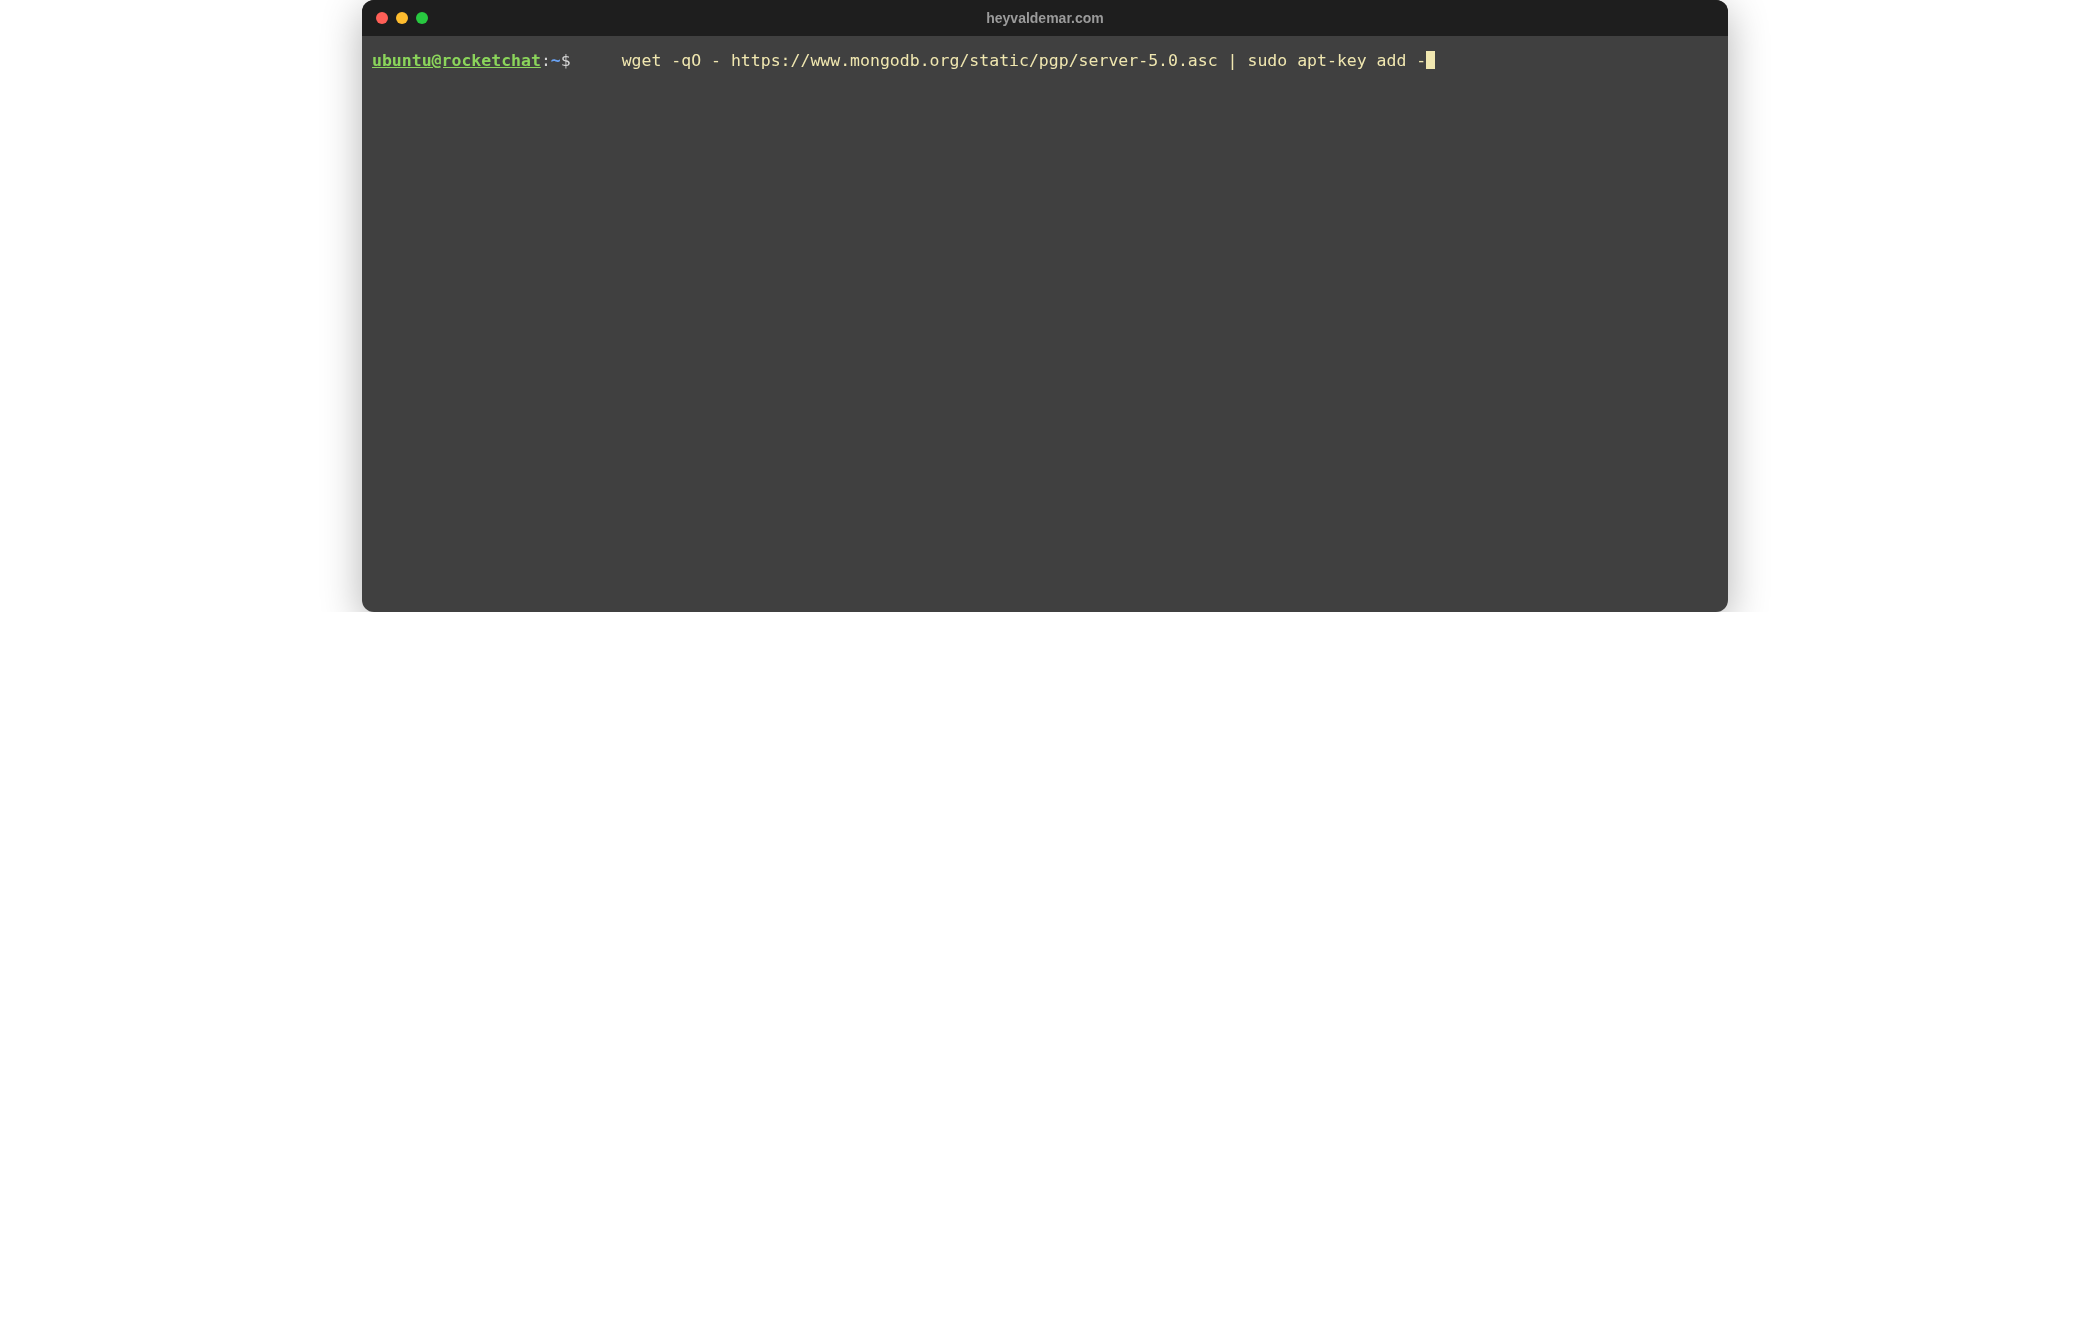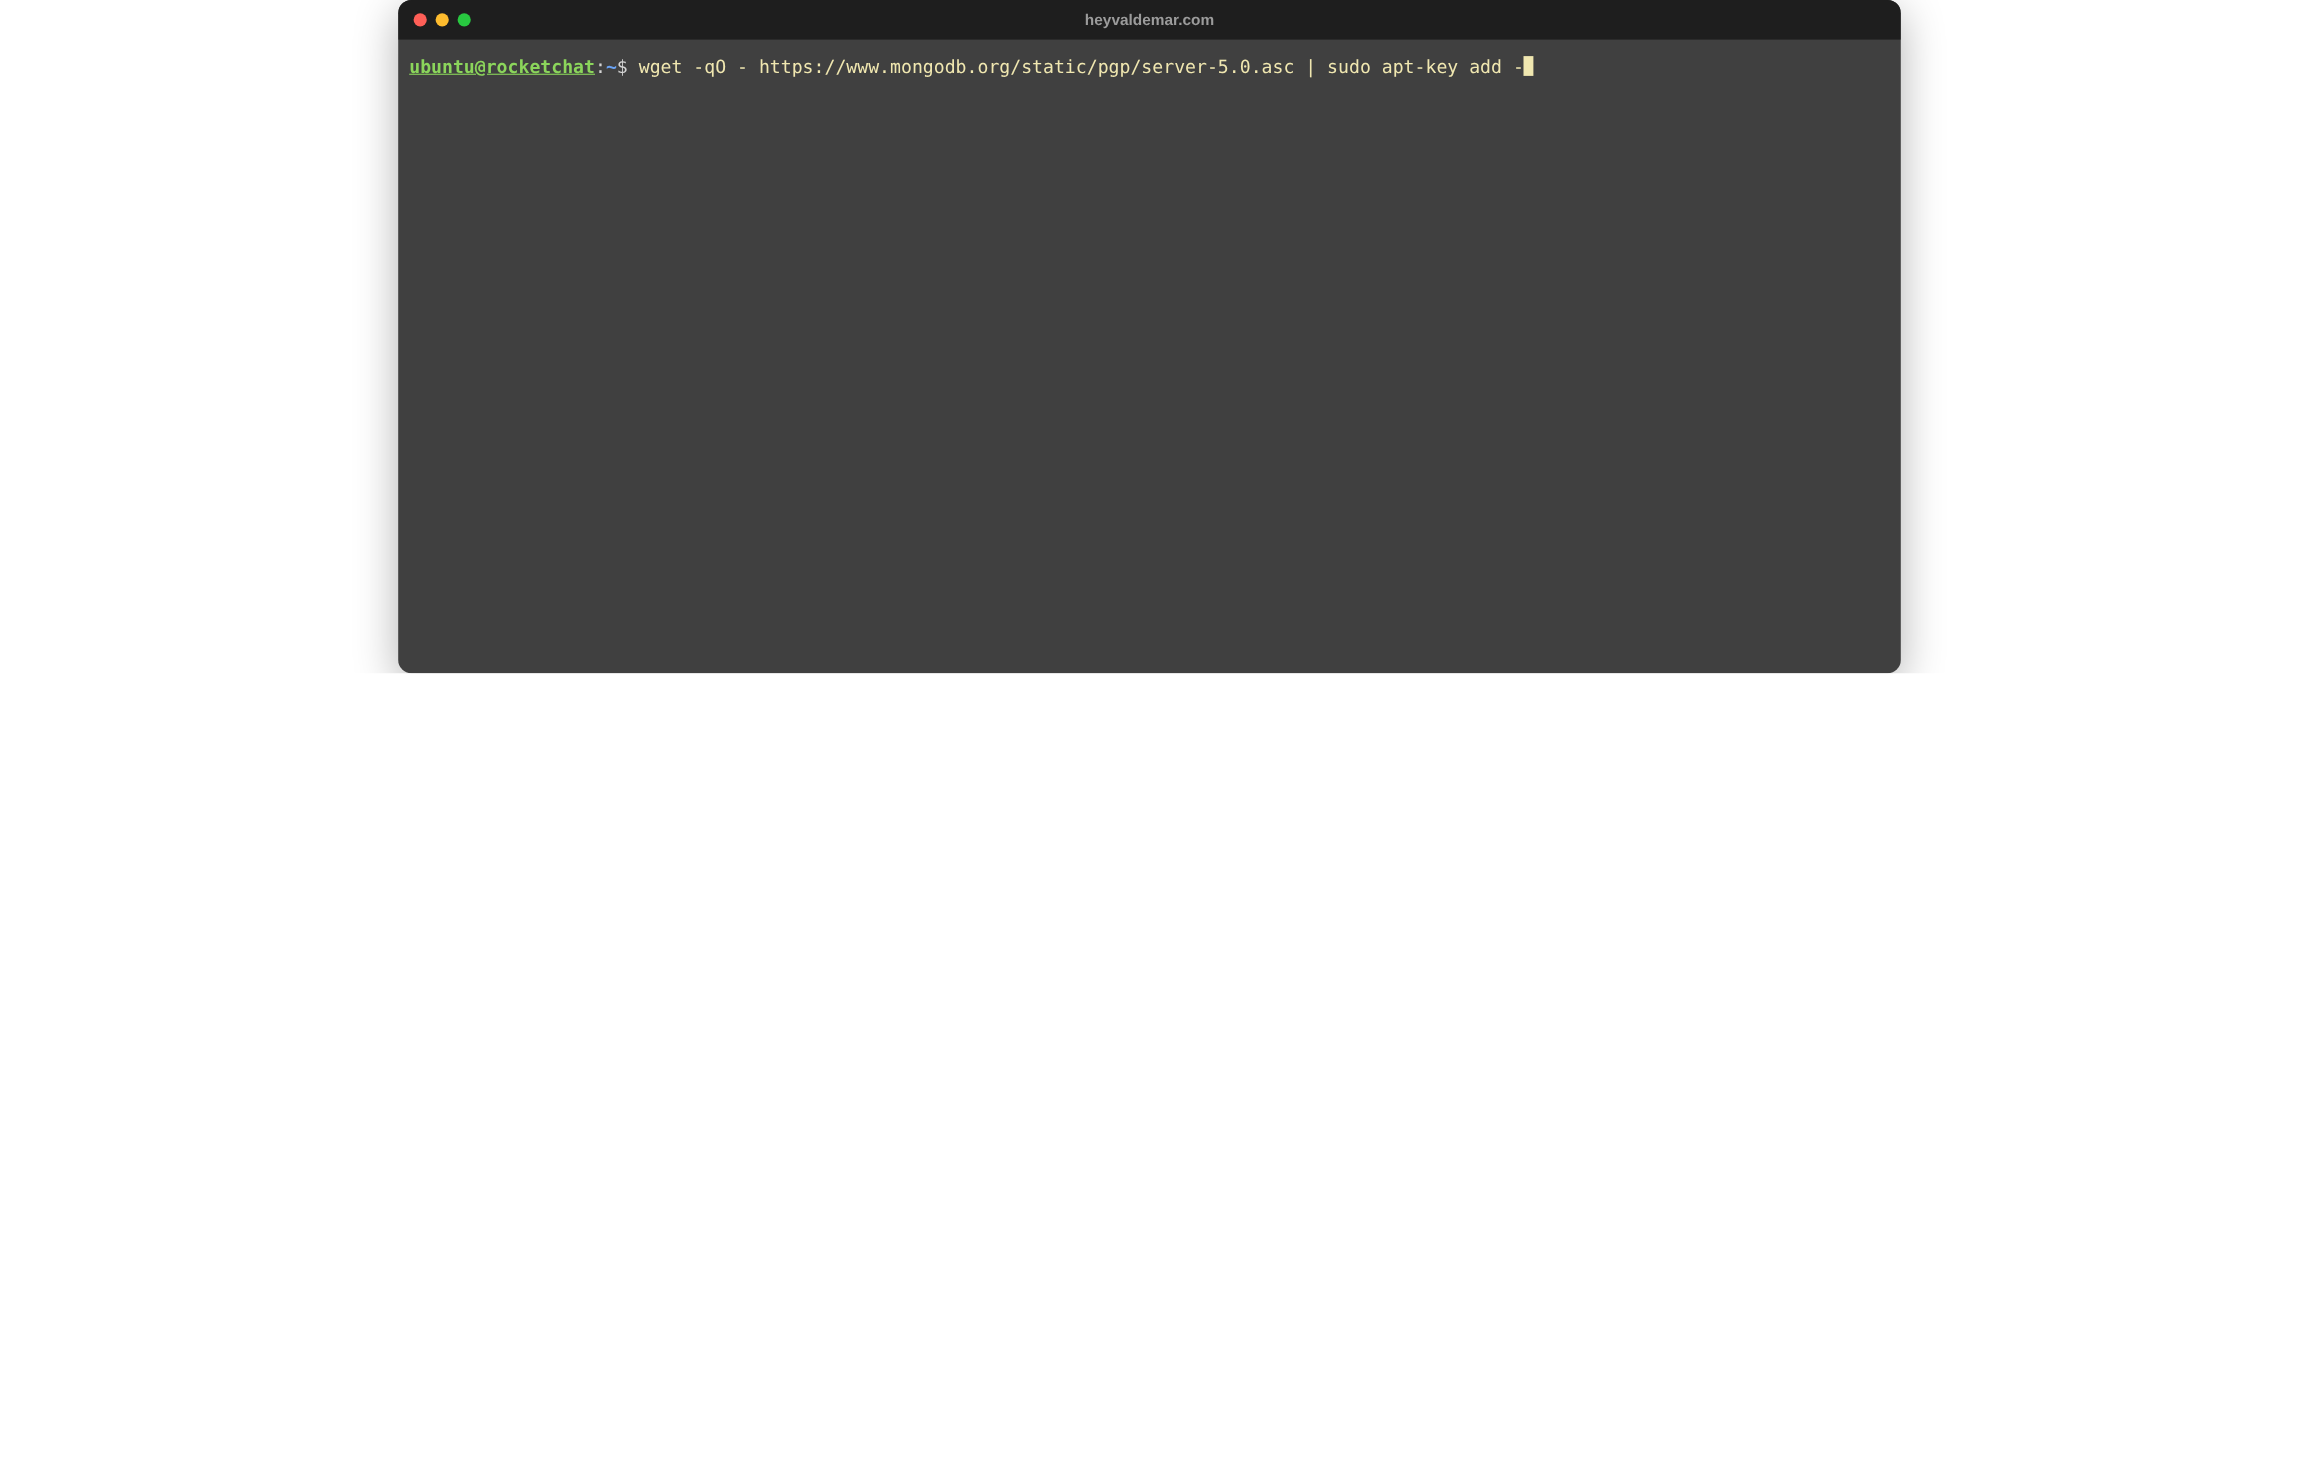--- a/index.html
+++ b/index.html
@@ -81,20 +81,21 @@
   }
   .prompt-path {
     color: #6aa3f5;
     font-weight: 700;
   }
   .prompt-dollar {
     color: #d4d4d4;
   }
   .command {
     color: #f0e7b0;
+    margin-left: 41px;
   }
   .cursor {
     display: inline-block;
     width: 9px;
     height: 18px;
     background: #f0e7b0;
     vertical-align: text-bottom;
     margin-bottom: 1px;
   }
 </style>

